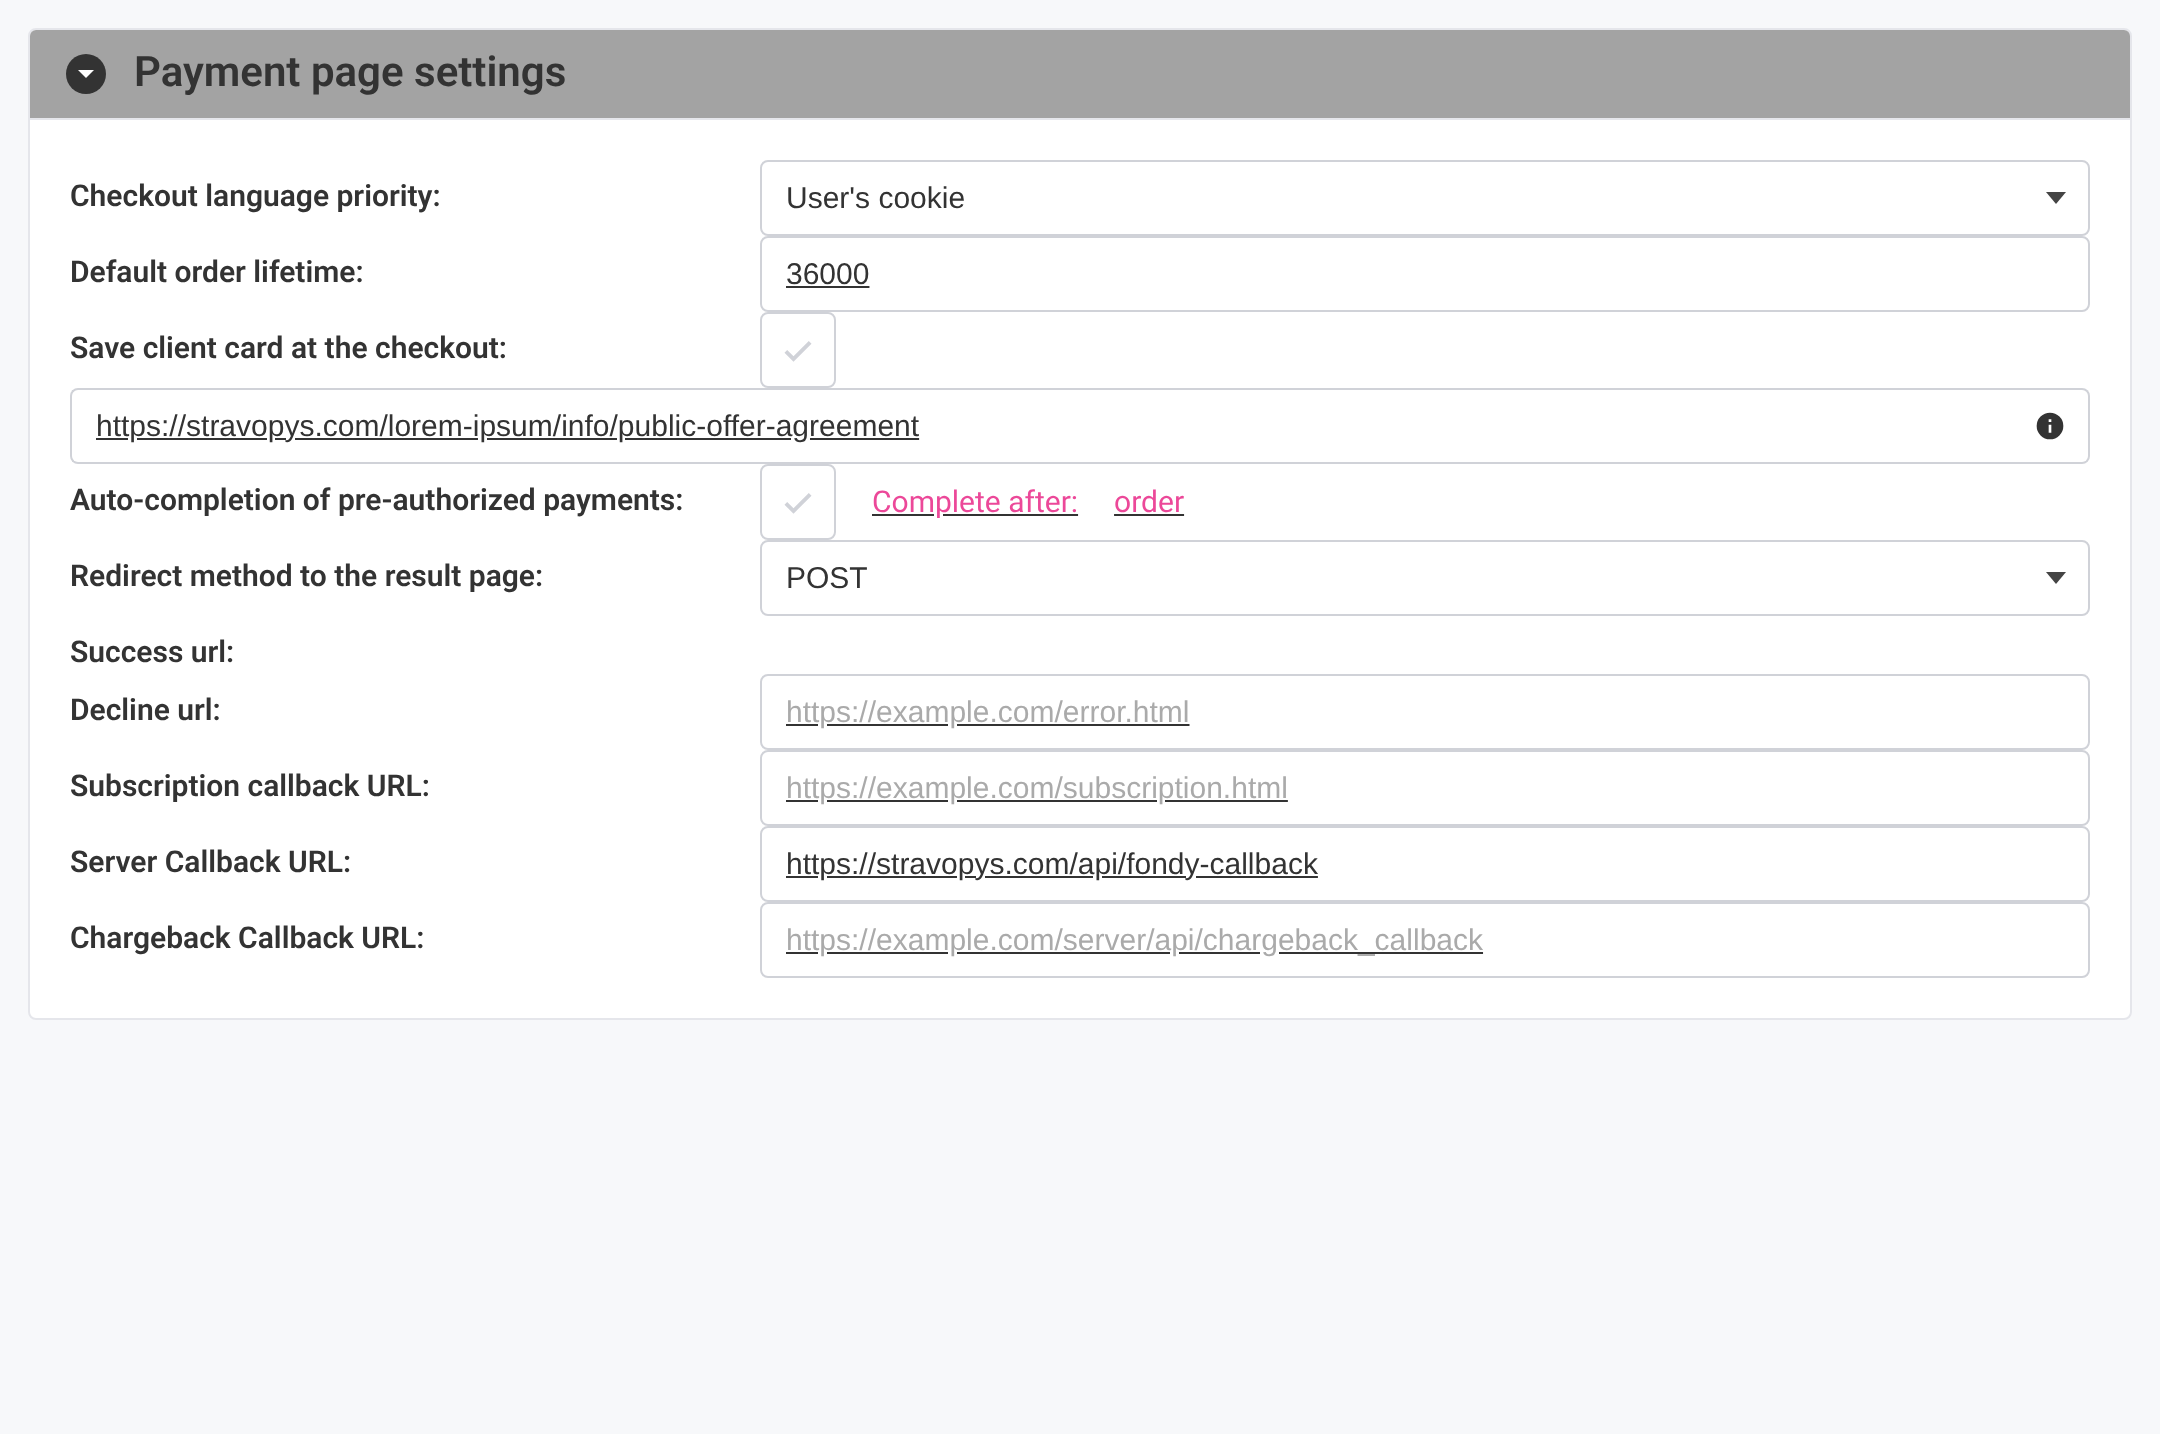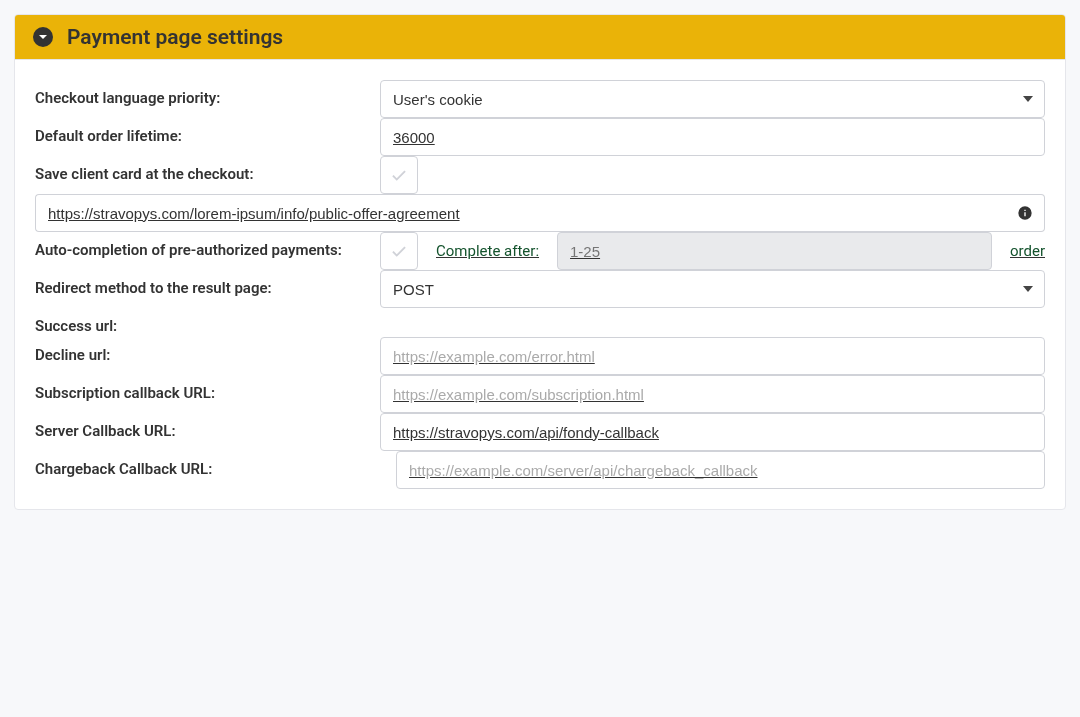--- a/index.html
+++ b/index.html
@@ -15,21 +15,21 @@
     background: #fff;
     border: 1px solid #e5e6eb;
     border-radius: 4px;
     overflow: hidden;
   }
   .panel-header {
     display: flex;
     align-items: center;
     gap: 14px;
     padding: 10px 18px 10px 18px;
-    background: #eab308;
+    background: #a3a3a3;
     border-bottom: 1px solid #e5e6eb;
     cursor: pointer;
   }
   .panel-header .icon-circle {
     width: 20px;
     height: 20px;
     background: #333;
     border-radius: 50%;
     display: flex;
     align-items: center;
@@ -45,21 +45,21 @@
     font-weight: 600;
     color: #333;
   }
   .panel-body {
     padding: 20px;
   }
   .form-row {
     display: flex;
     align-items: flex-start;
   }
-  .form-row:last-child { margin-bottom: 0; gap: 16px; }
+  .form-row:last-child { margin-bottom: 0; }
   .form-label {
     width: 345px;
     flex-shrink: 0;
     font-weight: 600;
     color: #333;
     padding-top: 8px;
     line-height: 1.4;
   }
   .form-control-wrap {
     flex: 1;
@@ -136,21 +136,21 @@
   .info-btn svg { width: 16px; height: 16px; fill: #333; }
   .input-group {
     display: flex;
     width: 100%;
   }
   .input-group .text-input {
     border-radius: 4px 0 0 4px;
     border-right: none;
   }
   .inline-label {
-    color: #14532d;
+    color: #ec4899;
     white-space: nowrap;
   }
   .days-input {
     flex: 1;
     height: 38px;
     padding: 6px 12px;
     font-size: 15px;
     border: 1px solid #d0d2d8;
     border-radius: 4px;
     background: #e9eaec;
@@ -218,21 +218,20 @@
 
     <div class="form-row">
       <div class="form-label">Auto-completion of pre-authorized payments:</div>
       <div class="form-control-wrap">
         <div class="check-box">
           <svg viewBox="0 0 24 24">
               <path d="M9 16.2l-4.2-4.2L3 13.8 9 19.8 21 7.8l-1.8-1.8z"></path>
             </svg>
         </div>
         <span class="inline-label">Complete after:</span>
-        <input type="text" class="days-input" disabled="" placeholder="1-25" style="">
         <span class="inline-label">order</span>
       </div>
     </div>
 
     <div class="form-row">
       <div class="form-label">Redirect method to the result page:</div>
       <div class="form-control-wrap">
         <div class="select-wrap">
           <select class="select-input">
             <option>POST</option>

